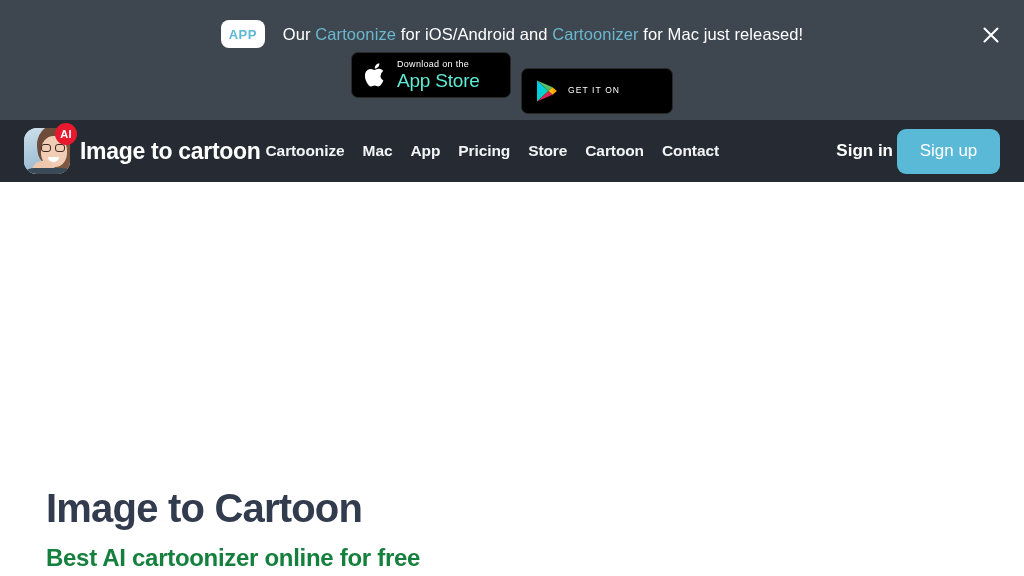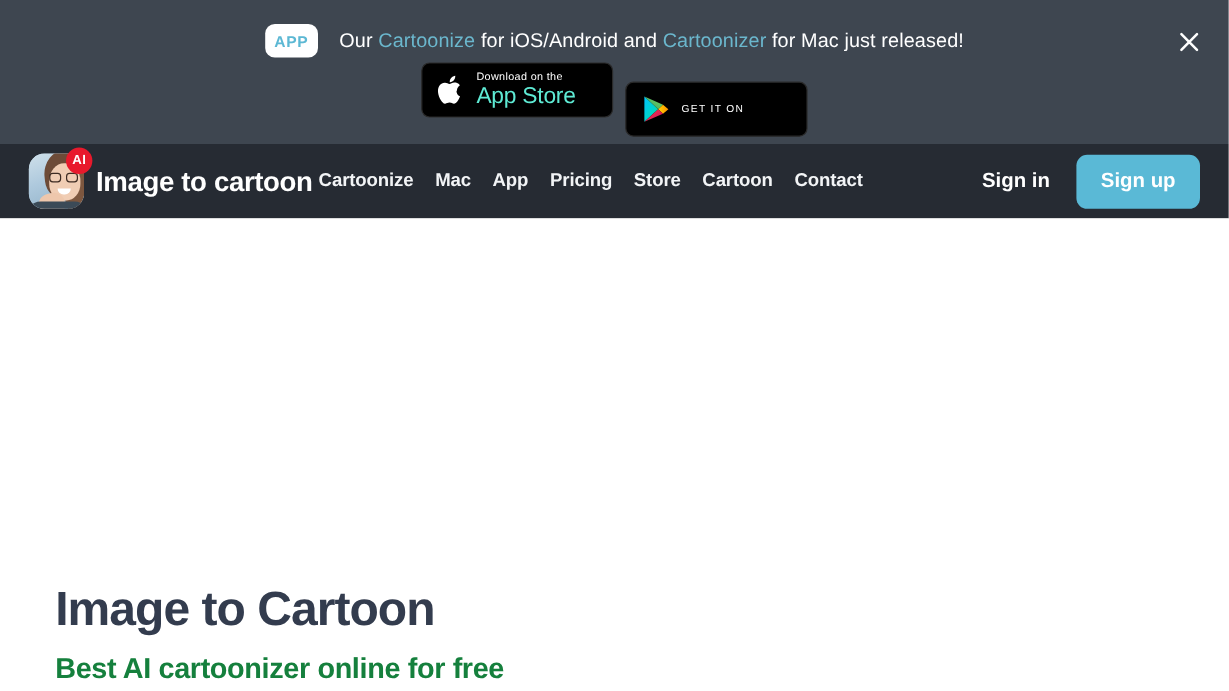--- a/index.html
+++ b/index.html
@@ -228,28 +228,28 @@
   .nav-right {
     margin-left: auto;
     display: flex;
     align-items: center;
   }
   .signin {
     color: #ffffff;
     font-size: 17px;
     font-weight: bold;
     cursor: pointer;
-    margin-right: 22px;
+    margin-right: 4px;
     white-space: nowrap;
   }
   .signup {
     background: #5ab9d6;
     color: #ffffff;
     font-size: 17px;
-    font-weight: bold;
+    font-weight: normal;
     border: none;
     border-radius: 9px;
     width: 103px;
     height: 45px;
     cursor: pointer;
     font-family: "Liberation Sans", sans-serif;
     white-space: nowrap;
   }
 
   

